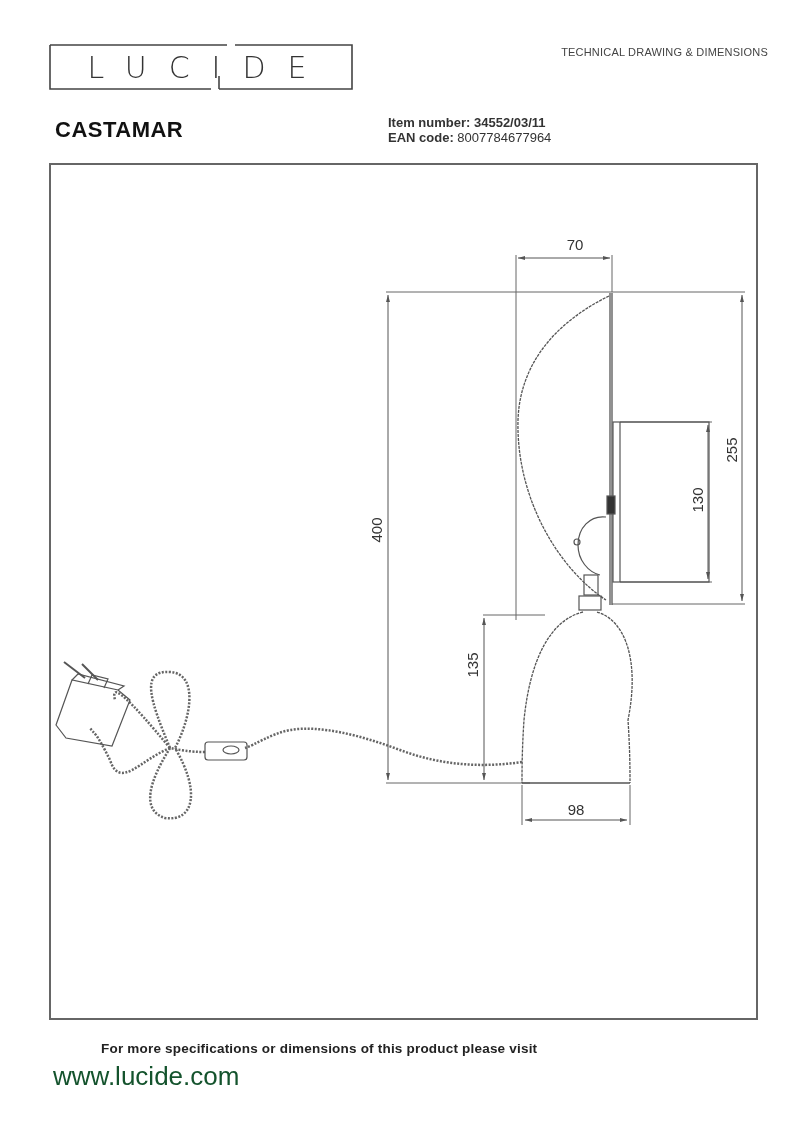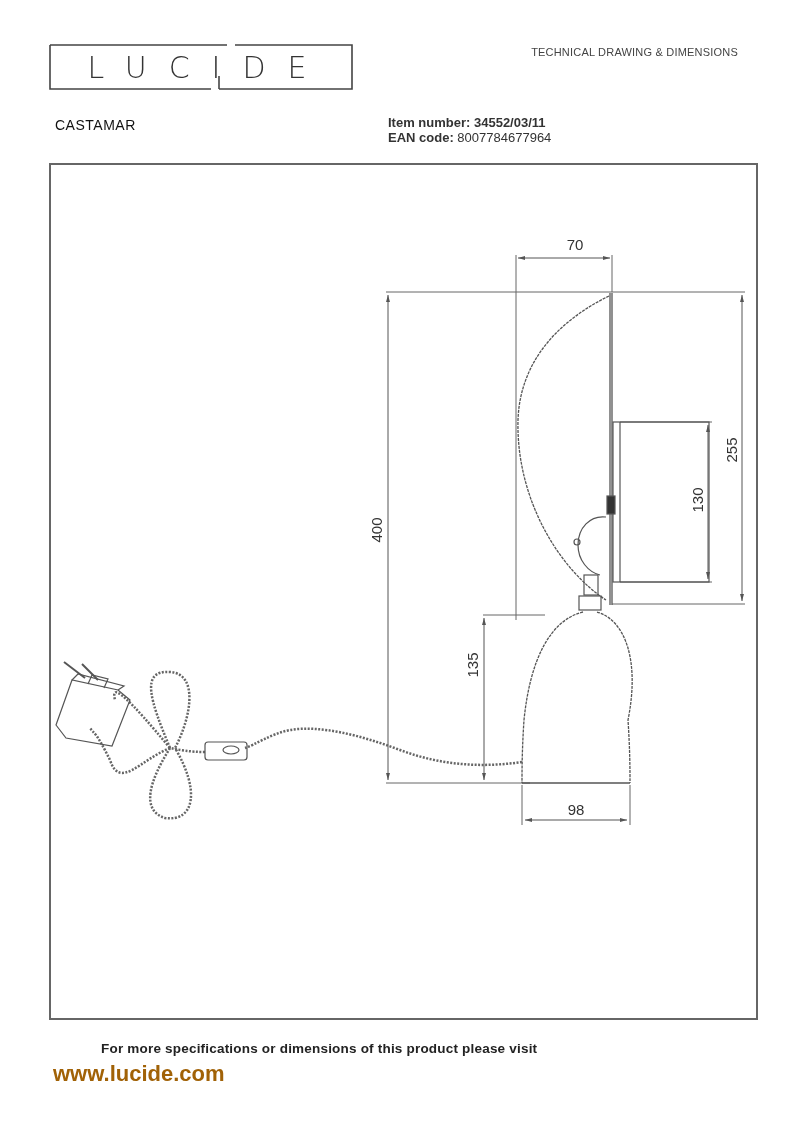--- a/index.html
+++ b/index.html
@@ -1,26 +1,26 @@
 <!DOCTYPE html>
 <html><head>
 <meta charset="utf-8">
 <style>
   html, body { margin: 0; padding: 0; background: #ffffff; }
   body { width: 800px; height: 1133px; position: relative; overflow: hidden; font-family: "Liberation Sans", sans-serif; color: #1a1a1a; }
   .logo-box { position: absolute; left: 49px; top: 44px; width: 304px; height: 56px; }
   .logo-text { position: absolute; left: 0; top: 6px; width: 304px; text-align: center; font-family: "DejaVu Sans", sans-serif; font-weight: 200; font-size: 30px; letter-spacing: 22px; color: #333; padding-left: 14px; box-sizing: border-box; }
-  .doc-type { position: absolute; right: 62px; top: 46px; font-size: 11px; color: #444; letter-spacing: 0.2px; }
-  .product-name { position: absolute; left: 55px; top: 117px; font-size: 14px; font-weight: normal; letter-spacing: 0.5px; color: #111; }
+  .doc-type { position: absolute; right: 32px; top: 46px; font-size: 11px; color: #444; letter-spacing: 0.2px; }
+  .product-name { position: absolute; left: 55px; top: 117px; font-size: 22px; font-weight: bold; letter-spacing: 0.5px; color: #111; }
   .meta { position: absolute; left: 388px; top: 115px; font-size: 13px; line-height: 15px; color: #333; }
   .meta b { font-weight: bold; }
   .frame { position: absolute; left: 49px; top: 163px; width: 709px; height: 857px; border: 2px solid #666; box-sizing: border-box; }
   .drawing { position: absolute; left: 0; top: 0; }
   .footer-note { position: absolute; left: 53px; top: 1041px; font-size: 13.5px; font-weight: bold; color: #222; letter-spacing: 0.2px; padding-left: 48px; }
-  .footer-url { position: absolute; left: 53px; top: 1061px; font-size: 22px; font-weight: bold; color: #a16207; }
+  .footer-url { position: absolute; left: 53px; top: 1061px; font-size: 26px; font-weight: normal; color: #14532d; }
   .dim-label { font-family: "Liberation Sans", sans-serif; font-size: 15px; fill: #333; }
 </style>
 </head>
 <body>
 
 <div class="logo-box">
   <svg width="304" height="46" style="position:absolute;left:0;top:0">
     <path d="M1 1 H178 M186 1 H303 V45 H170 M162 45 H1 V1" fill="none" stroke="#444" stroke-width="1.6"></path>
     <path d="M170 45 V32" stroke="#444" stroke-width="1.6"></path>
   </svg>

